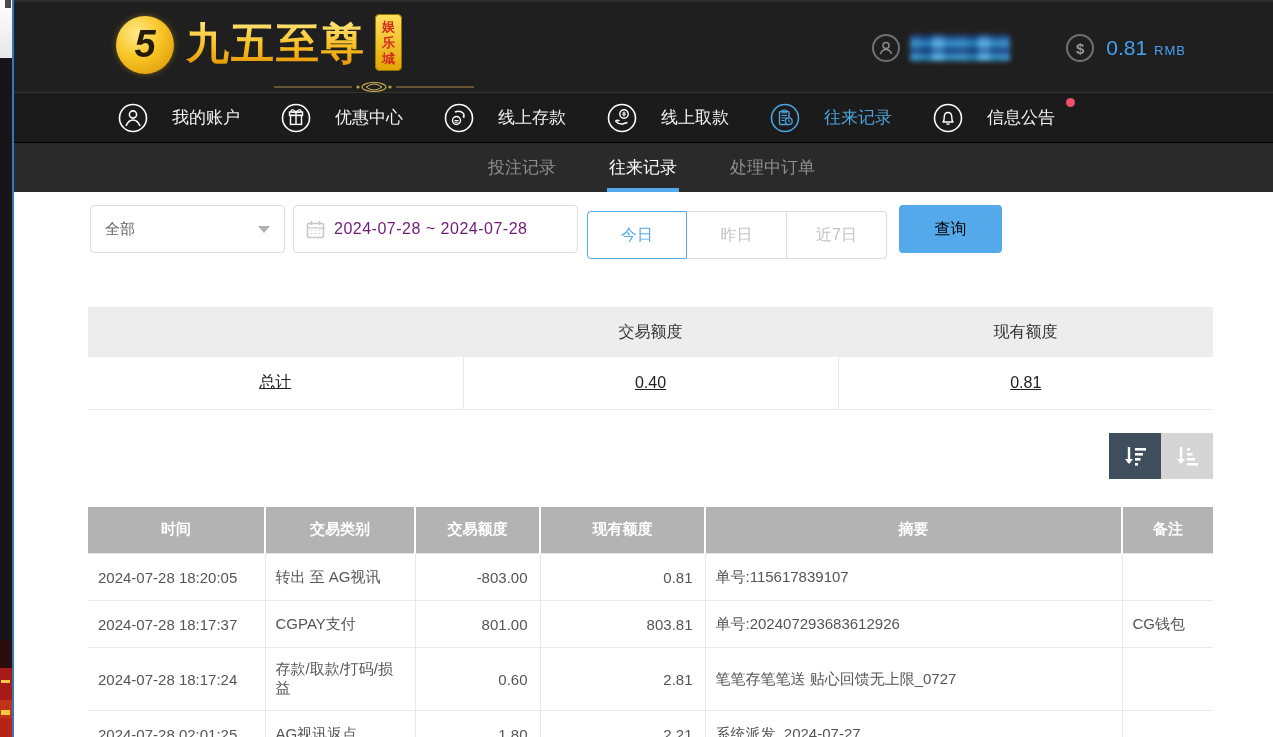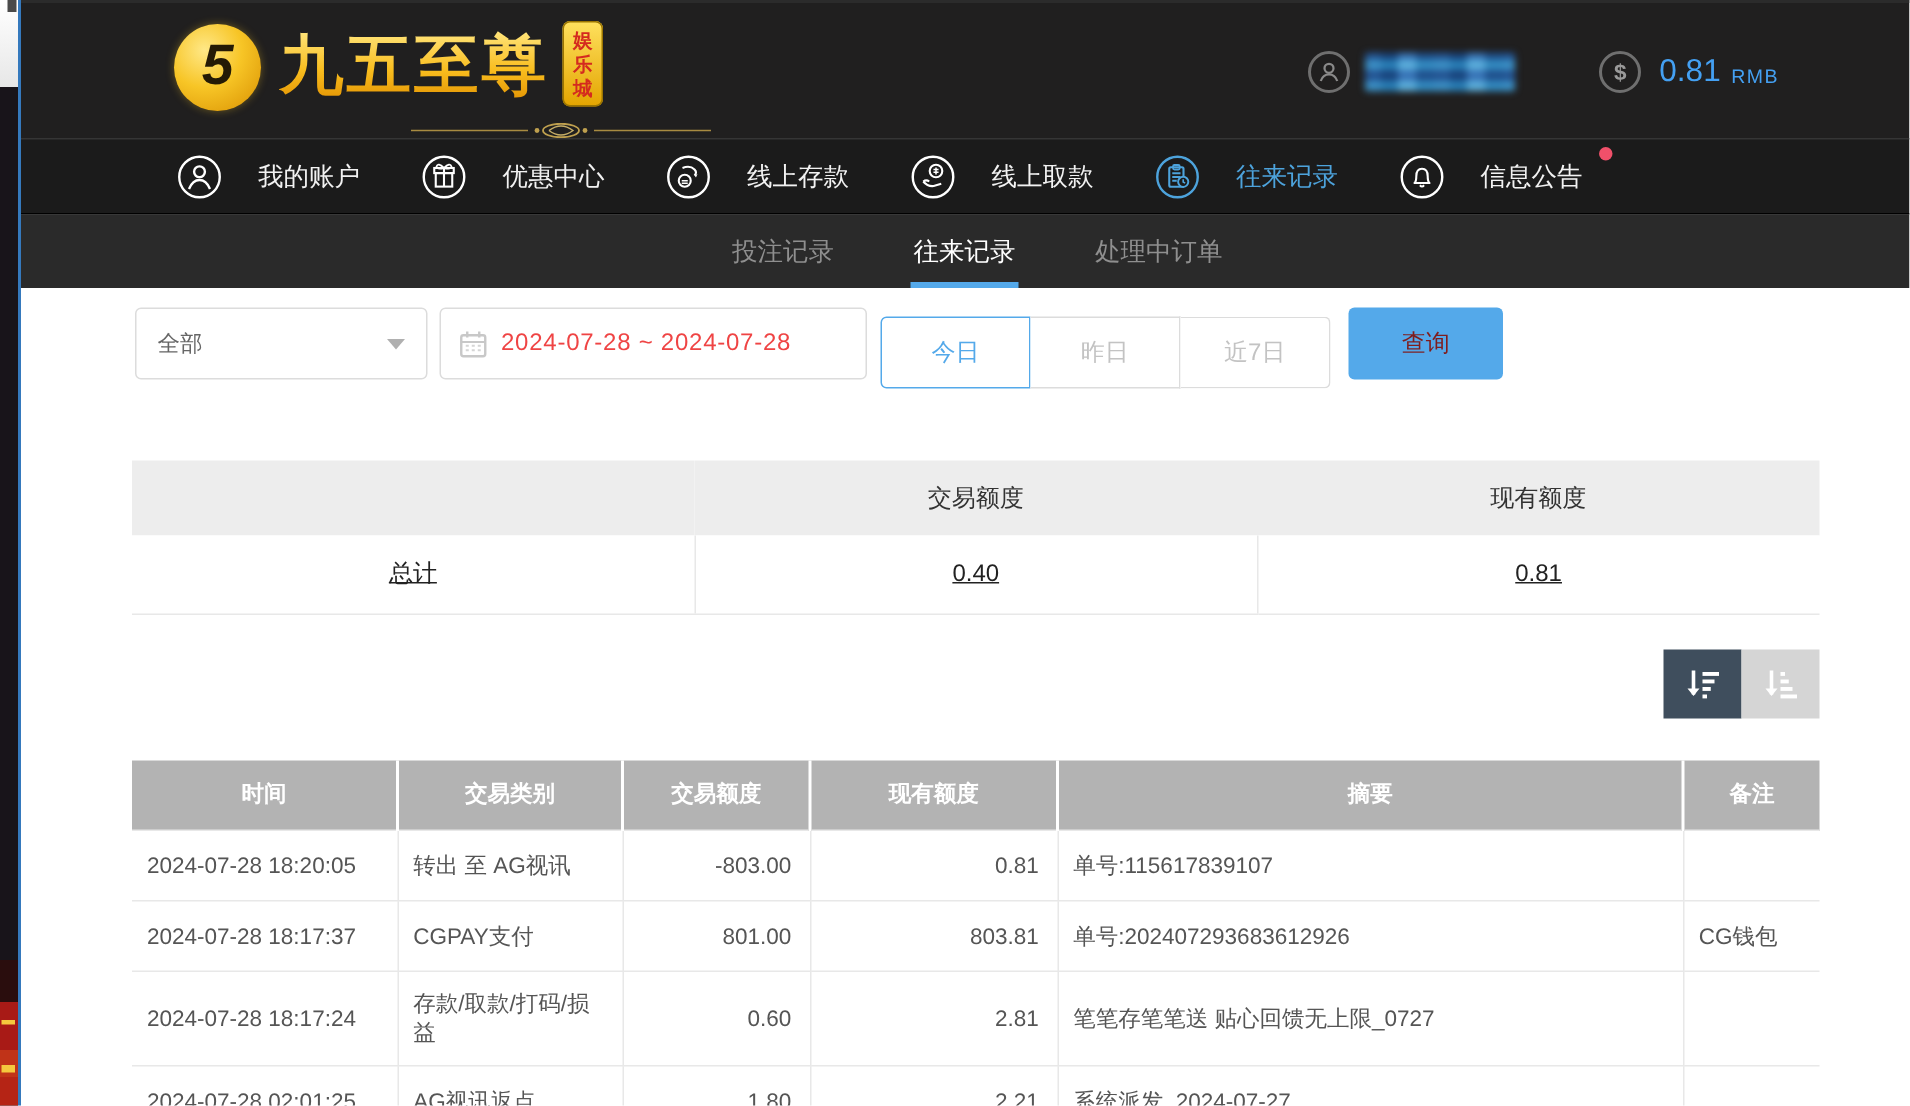--- a/index.html
+++ b/index.html
@@ -67,28 +67,28 @@
   .content { background:#fff; padding:13px 60px 0 74px; }
 
   .filter-row { display:flex; align-items:center; margin-left:2px; }
   .select-box { width:195px; height:48px; border:1px solid #dcdcdc; border-radius:4px;
       display:flex; align-items:center; padding:0 14px; cursor:pointer; background:#fff; }
   .select-box .select-value { font-size:15px; color:#666; flex:1; }
   .caret-down { width:0; height:0; border-left:6px solid transparent; border-right:6px solid transparent;
       border-top:7px solid #b0b0b0; }
   .date-box { margin-left:8px; width:285px; height:48px; border:1px solid #dcdcdc; border-radius:4px;
       display:flex; align-items:center; padding:0 12px; cursor:pointer; background:#fff; }
-  .date-box .date-text { margin-left:9px; font-size:16px; color:#ef4444; letter-spacing:.5px; }
+  .date-box .date-text { margin-left:9px; font-size:16px; color:#701a75; letter-spacing:.5px; }
   .quick-group { margin-left:9px; display:flex; height:36px; }
   .quick-btn { width:100px; height:48px; background:#fff; border:1px solid #dcdcdc; border-left:none;
       font-size:16px; color:#c3c3c3; cursor:pointer; font-family:inherit; }
   .quick-btn:first-child { border-left:1px solid #dcdcdc; border-radius:4px 0 0 4px; }
   .quick-btn:last-child { border-radius:0 4px 4px 0; }
   .quick-btn.active { border:1px solid #54a9ea; color:#54a9ea; background:#fff; }
-  .search-btn { margin-left:12px; width:103px; height:48px; background:#54a9ea; color:#7f1d1d; border:none;
+  .search-btn { margin-left:12px; width:103px; height:48px; background:#54a9ea; color:#000000; border:none;
       border-radius:4px; font-size:16px; cursor:pointer; font-family:inherit; }
 
   
   .summary-table { margin-top:54px; width:1125px; border-collapse:collapse; table-layout:fixed; }
   .summary-table thead td { height:50px; background:#ededed; text-align:center; font-size:16px; color:#333; }
   .summary-table tbody td { height:52px; background:#fff; text-align:center; font-size:16px; color:#222;
       border-bottom:1px solid #e8e8e8;text-decoration:underline; }
   .summary-table tbody td + td { border-left:1px solid #e8e8e8; }
 
   

